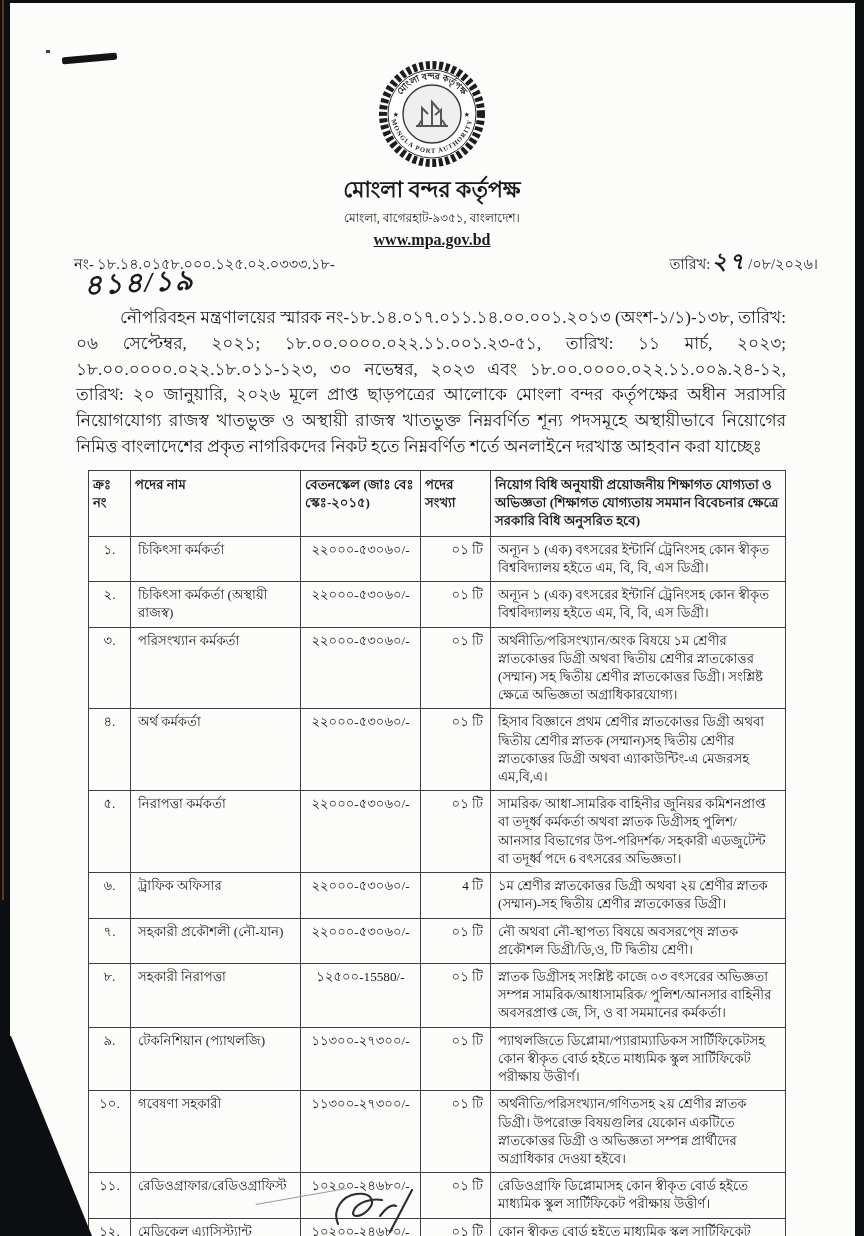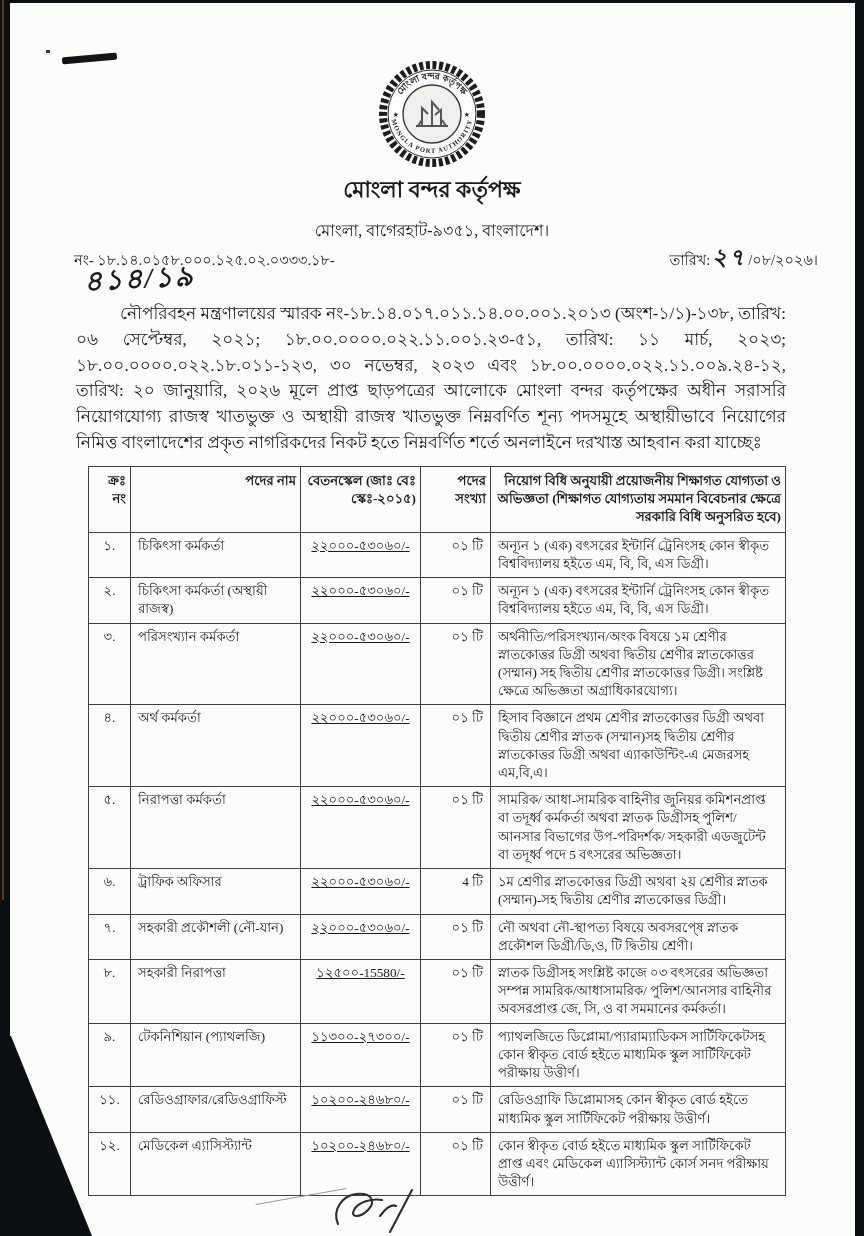--- a/index.html
+++ b/index.html
@@ -19,42 +19,42 @@
   .mark-dash   { position:absolute; left:62px; top:55px; width:55px; height:7px; background:#141414;
                  transform:rotate(-5deg); border-radius:2px; }
   .mark-dot    { position:absolute; left:46px; top:50px; width:4px; height:3px; background:#3c3c3c; }
   .scan-line   { position:absolute; left:255px; top:1196px; width:92px; height:1px; background:#9a9a9a;
                  transform:rotate(-10deg); }
 
   
   .letterhead { text-align:center; padding-top:60px; }
   .seal { display:block; margin:0 auto; }
   .org-name    { font-size:22px; font-weight:bold; margin-top:4px; }
-  .org-address { font-size:16px; margin-top:9px; }
+  .org-address { font-size:12px; margin-top:0; }
   .website     { font-size:16px; font-weight:bold; text-decoration:underline; color:#1b1b1b; margin-top:2px; display:inline-block; }
 
   .ref-row { display:flex; justify-content:space-between; align-items:flex-start;
              margin:4px 46px 0 74px; font-size:14.5px; }
   .ref-left { display:flex; align-items:flex-start;flex-direction:column; }
   .handwritten { font-weight:bold; font-style:italic; letter-spacing:2px; }
   .memo-hw { font-size:28px; line-height:1; transform:rotate(-3deg); margin-left:10px; margin-top:-8px; }
   .date-hw { font-size:23px; line-height:1; display:inline-block; transform:rotate(1deg); margin:-4px 2px 0 2px; }
 
   .notice-title { text-align:center; font-size:19px; font-weight:bold; text-decoration:underline; margin-top:2px; }
 
   .intro { margin:8px 78px 10px 76px; font-size:17px; line-height:1.52;
            text-align:justify; text-indent:44px; }
 
   
   table.positions { border-collapse:collapse; margin-left:88px; width:697px;
                     font-size:13.2px; line-height:1.38; table-layout:fixed; }
   .positions th, .positions td { border:1px solid #3f3f3f; padding:4px 7px; vertical-align:top; }
-  .positions th { font-weight:bold; text-align:right; white-space:pre-line; padding:5px 4px; }
+  .positions th { font-weight:bold; text-align:left; white-space:pre-line; padding:5px 4px; }
   td.c-sl    { text-align:center; }
-  td.c-scale { text-align:center; white-space:nowrap;text-decoration:underline; }
+  td.c-scale { text-align:center; white-space:nowrap; }
   td.c-count { text-align:right; white-space:nowrap; }
   td.c-qual  { text-align:left; white-space:pre-line;margin-left:17px; }
 
   .signature { position:absolute; left:330px; top:1186px; }
 </style>
 </head>
 <body>
 
 <div class="page">
 
@@ -87,20 +87,21 @@
       <g stroke="#555" stroke-width="2" fill="none">
         <path d="M38 66 h32"></path>
         <path d="M44 66 V48 l6 6"></path>
         <path d="M54 66 V42 l7 8"></path>
         <path d="M63 66 V50 l-6 5"></path>
         <path d="M40 66 l4 -6 M68 66 l-4 -6"></path>
       </g>
     </svg>
     <div class="org-name">মোংলা বন্দর কর্তৃপক্ষ</div>
     <div class="org-address">মোংলা, বাগেরহাট-৯৩৫১, বাংলাদেশ।</div>
+    <div><span class="website">www.mpa.gov.bd</span></div>
   </div>
 
   <div class="ref-row">
     <span class="ref-left">
       <span>নং- ১৮.১৪.০১৫৮.০০০.১২৫.০২.০৩৩৩.১৮-</span>
       <span class="handwritten memo-hw">৪১৪/১৯</span>
     </span>
     <span>
       <span>তারিখ:</span><span class="handwritten date-hw">২৭</span><span>/০৮/২০২৬।</span>
     </span>
@@ -162,21 +163,21 @@
       <td class="c-scale">২২০০০-৫৩০৬০/-</td>
       <td class="c-count">০১ টি</td>
       <td class="c-qual">হিসাব বিজ্ঞানে প্রথম শ্রেণীর স্নাতকোত্তর ডিগ্রী অথবা দ্বিতীয় শ্রেণীর স্নাতক (সম্মান)সহ দ্বিতীয় শ্রেণীর স্নাতকোত্তর ডিগ্রী অথবা এ্যাকাউন্টিং-এ মেজরসহ এম,বি,এ।</td>
     </tr>
 
     <tr>
       <td class="c-sl">৫.</td>
       <td class="c-post">নিরাপত্তা কর্মকর্তা</td>
       <td class="c-scale">২২০০০-৫৩০৬০/-</td>
       <td class="c-count">০১ টি</td>
-      <td class="c-qual">সামরিক/ আধা-সামরিক বাহিনীর জুনিয়র কমিশনপ্রাপ্ত বা তদূর্ধ্ব কর্মকর্তা অথবা স্নাতক ডিগ্রীসহ পুলিশ/আনসার বিভাগের উপ-পরিদর্শক/ সহকারী এডজুটেন্ট বা তদূর্ধ্ব পদে 5 বৎসরের অভিজ্ঞতা।</td>
+      <td class="c-qual">সামরিক/ আধা-সামরিক বাহিনীর জুনিয়র কমিশনপ্রাপ্ত বা তদূর্ধ্ব কর্মকর্তা অথবা স্নাতক ডিগ্রীসহ পুলিশ/আনসার বিভাগের উপ-পরিদর্শক/ সহকারী এডজুটেন্ট বা তদূর্ধ্ব পদে 6 বৎসরের অভিজ্ঞতা।</td>
     </tr>
 
     <tr>
       <td class="c-sl">৬.</td>
       <td class="c-post">ট্রাফিক অফিসার</td>
       <td class="c-scale">২২০০০-৫৩০৬০/-</td>
       <td class="c-count">4 টি</td>
       <td class="c-qual">১ম শ্রেণীর স্নাতকোত্তর ডিগ্রী অথবা ২য় শ্রেণীর স্নাতক (সম্মান)-সহ দ্বিতীয় শ্রেণীর স্নাতকোত্তর ডিগ্রী।</td>
     </tr>
 
@@ -197,20 +198,27 @@
     </tr>
 
     <tr>
       <td class="c-sl">৯.</td>
       <td class="c-post">টেকনিশিয়ান (প্যাথলজি)</td>
       <td class="c-scale">১১৩০০-২৭৩০০/-</td>
       <td class="c-count">০১ টি</td>
       <td class="c-qual">প্যাথলজিতে ডিপ্লোমা/প্যারাম্যাডিকস সার্টিফিকেটসহ কোন স্বীকৃত বোর্ড হইতে মাধ্যমিক স্কুল সার্টিফিকেট পরীক্ষায় উত্তীর্ণ।</td>
     </tr>
 
+    <tr>
+      <td class="c-sl">১০.</td>
+      <td class="c-post">গবেষণা সহকারী</td>
+      <td class="c-scale">১১৩০০-২৭৩০০/-</td>
+      <td class="c-count">০১ টি</td>
+      <td class="c-qual">অর্থনীতি/পরিসংখ্যান/গণিতসহ ২য় শ্রেণীর স্নাতক ডিগ্রী। উপরোক্ত বিষয়গুলির যেকোন একটিতে স্নাতকোত্তর ডিগ্রী ও অভিজ্ঞতা সম্পন্ন প্রার্থীদের অগ্রাধিকার দেওয়া হইবে।</td>
+    </tr>
 
     <tr>
       <td class="c-sl">১১.</td>
       <td class="c-post">রেডিওগ্রাফার/রেডিওগ্রাফিস্ট</td>
       <td class="c-scale">১০২০০-২৪৬৮০/-</td>
       <td class="c-count">০১ টি</td>
       <td class="c-qual">রেডিওগ্রাফি ডিপ্লোমাসহ কোন স্বীকৃত বোর্ড হইতে মাধ্যমিক স্কুল সার্টিফিকেট পরীক্ষায় উত্তীর্ণ।</td>
     </tr>
 
     <tr>

